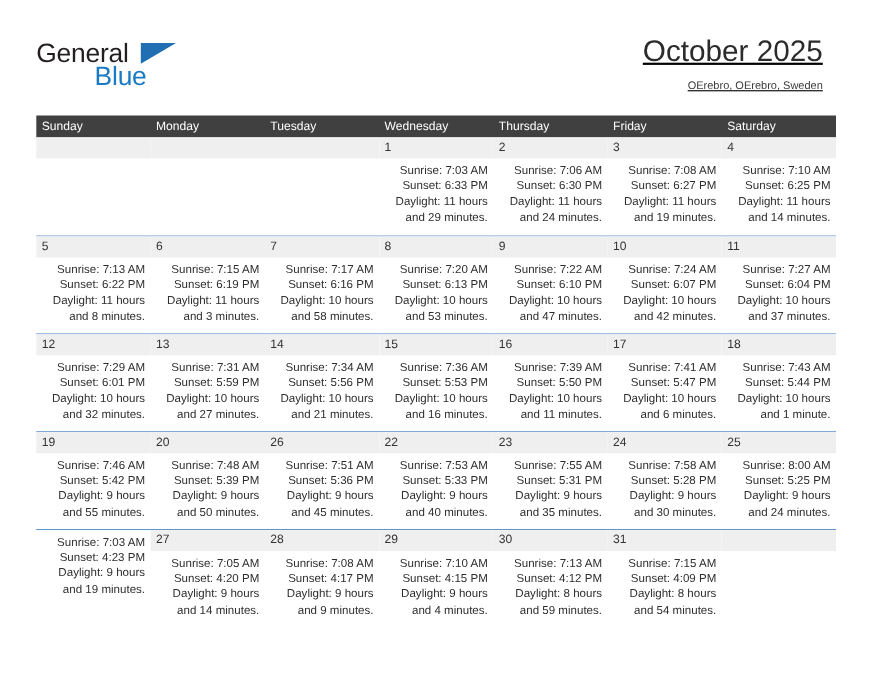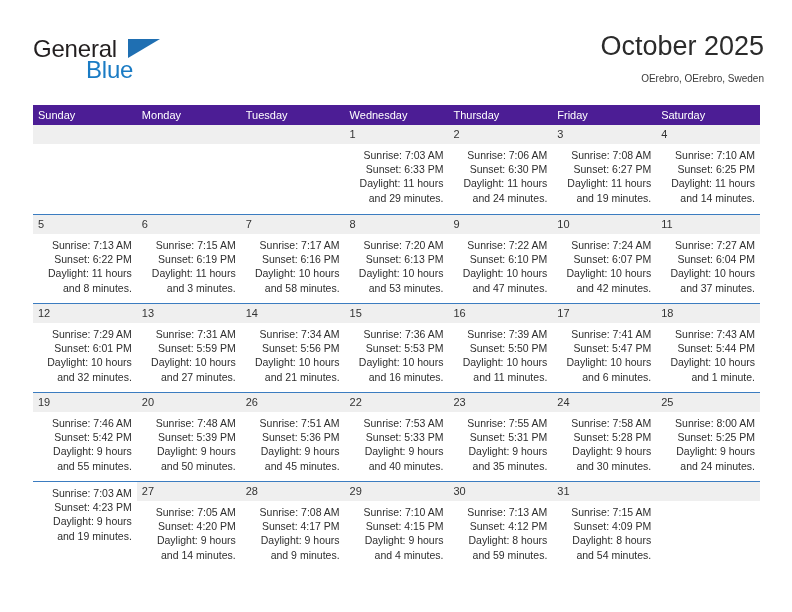--- a/index.html
+++ b/index.html
@@ -31,40 +31,40 @@
     text-align: right;
   }
   .brand-tri {
     position: absolute; left: 95px; top: 3px;
     width: 0; height: 0;
     border-left: 32px solid #1f6fb2;
     border-bottom: 19px solid transparent;
   }
 
   .title-block {
-    position: absolute; right: 28px; top: 30px; text-align: right;
+    position: absolute; right: 44px; top: 30px; text-align: right; text-decoration: underline;
   }
   .cal-title {
     font-size: 27px; color: #2b2b2b; font-weight: normal;
     line-height: 32px; white-space: nowrap;
   }
   .cal-subtitle {
     margin-top: 9px;
     font-size: 10px; color: #3a3a3a; font-weight: normal;
     line-height: 16px; white-space: nowrap;
   }
 
   
   .calendar {
     position: absolute; left: 33px; top: 105px;
     width: 727px;
   }
   .weekdays {
     display: flex; width: 100%;
-    background: #4c1d95; height: 20px;
+    background: #404040; height: 20px;
   }
   .weekday {
     flex: 1 1 0; min-width: 0;
     color: #ffffff; font-size: 11px; line-height: 20px;
     padding-left: 5px; white-space: nowrap; overflow: hidden;
   }
 
   .week {
     display: flex; width: 100%;
     border-top: 1.4px solid #3b7cc0;

